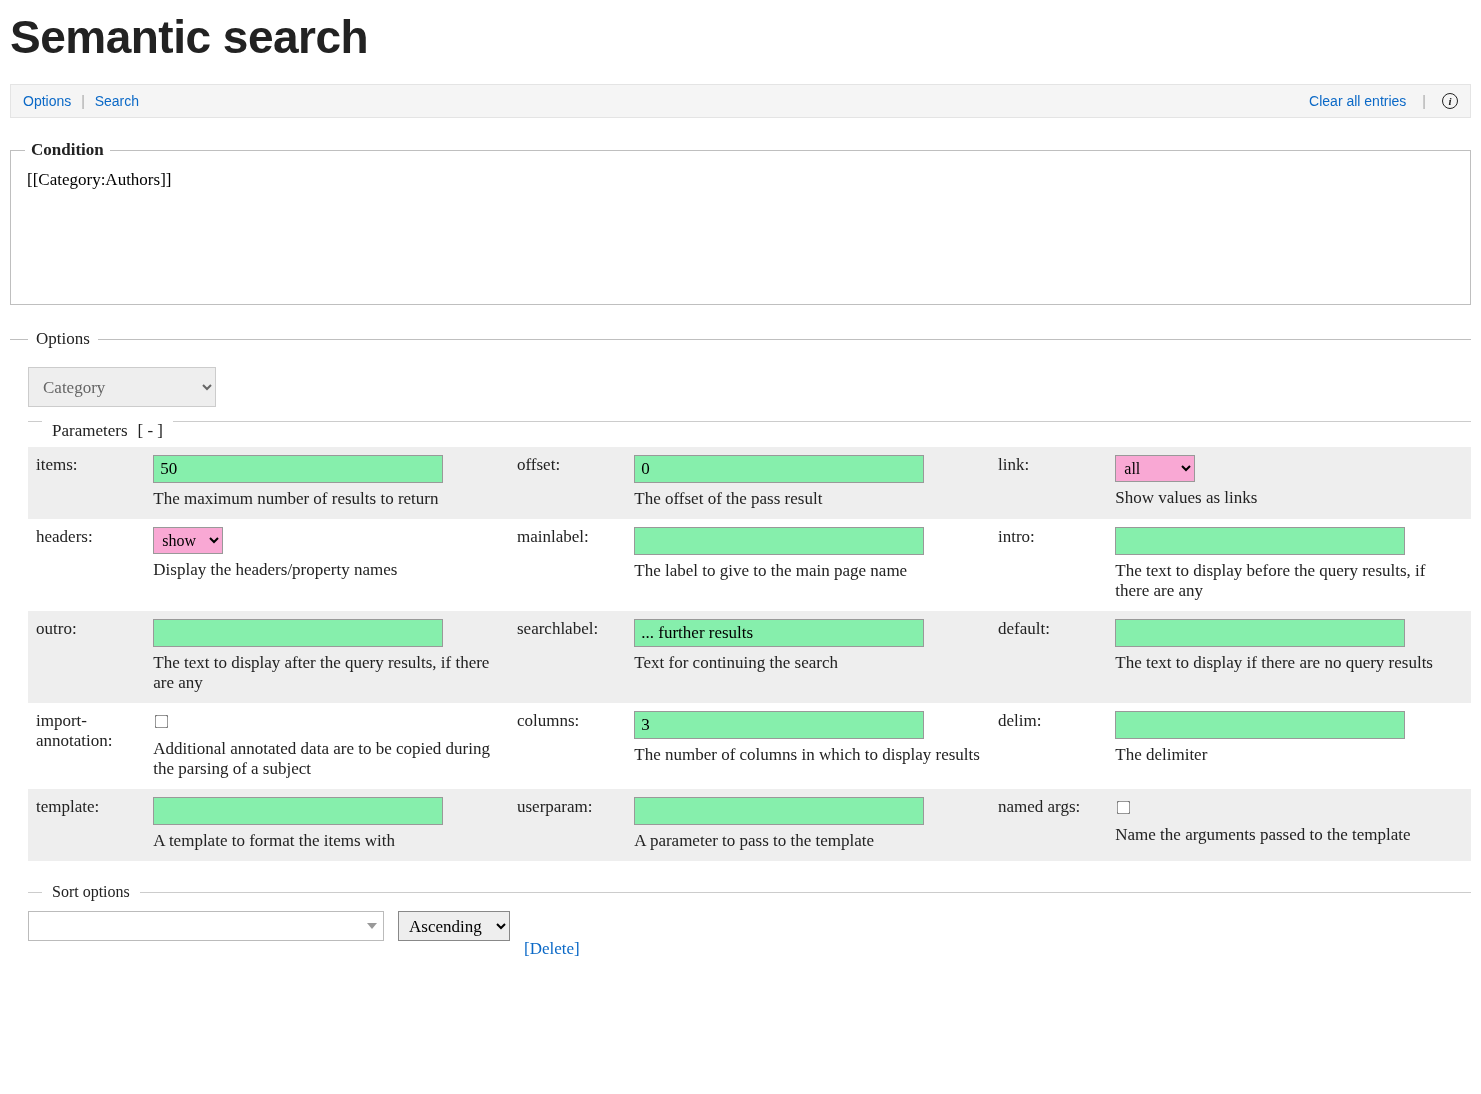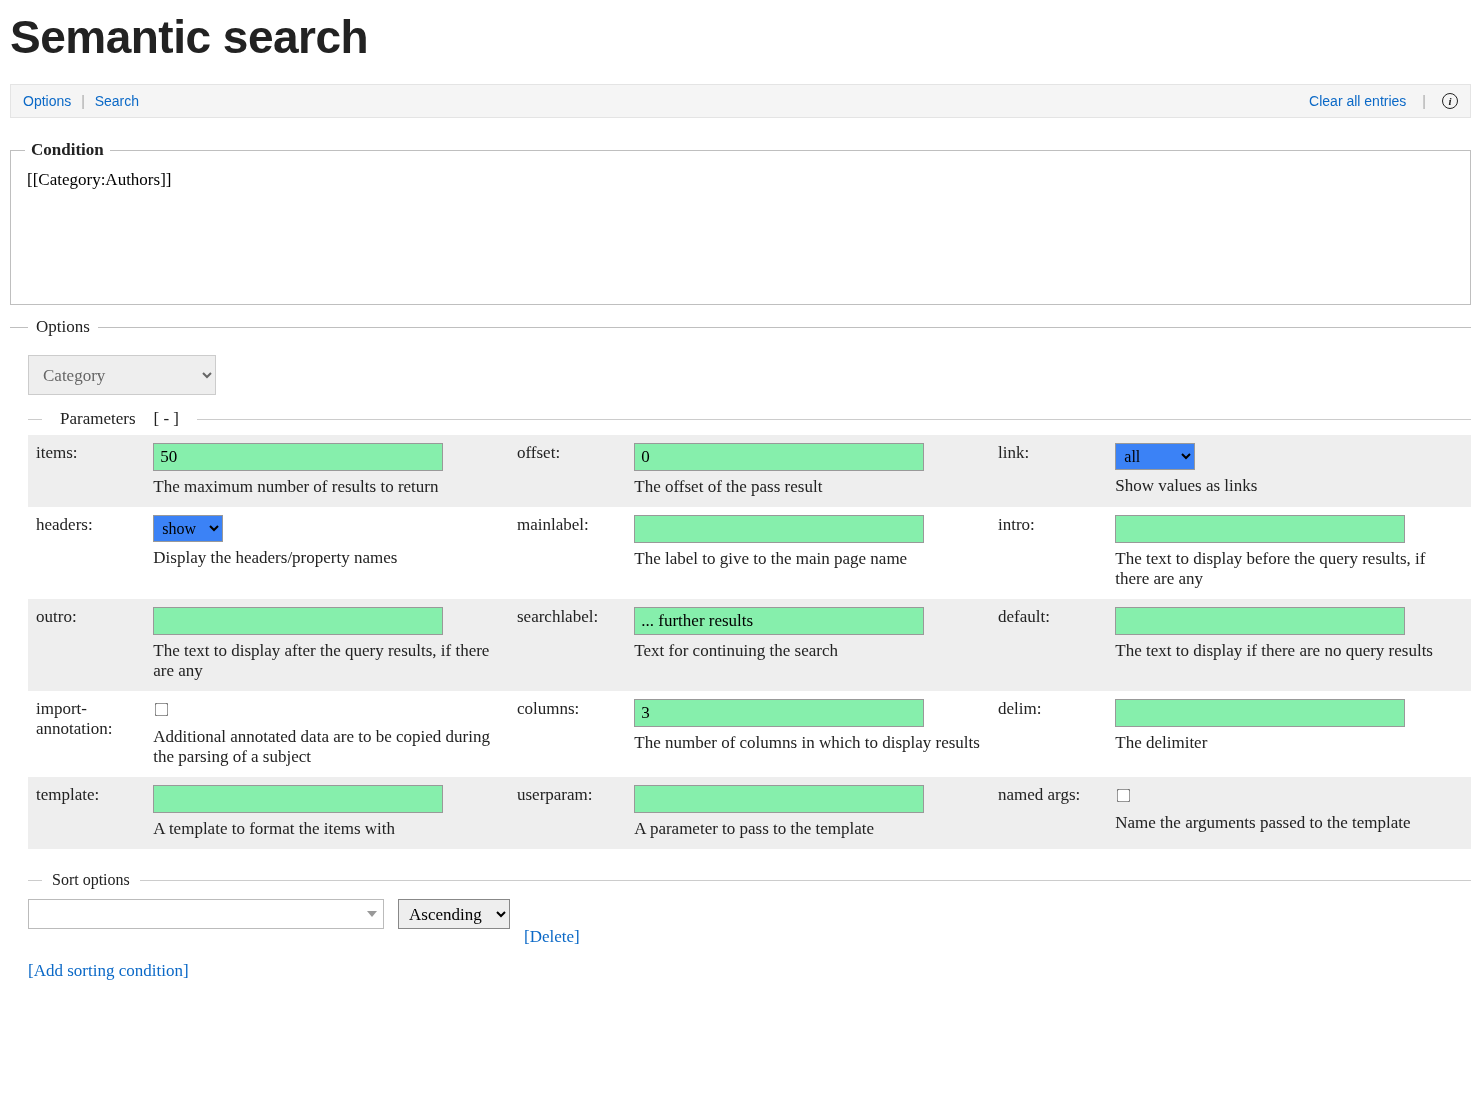--- a/index.html
+++ b/index.html
@@ -32,21 +32,21 @@
   .toolbar a { color: #0b69c7; text-decoration: none; cursor: pointer; }
   .toolbar .sep { color: #aaa; margin: 0 6px; }
   .toolbar-right { display: flex; align-items: center; gap: 10px; }
   .info-icon {
     display: inline-flex; width: 16px; height: 16px;
     border: 1.4px solid #222; border-radius: 50%;
     align-items: center; justify-content: center;
     font-family: Georgia, serif; font-style: italic; font-size: 11px; font-weight: 700;
     cursor: pointer;
   }
-  .top-row { display: flex; gap: 0; margin-bottom: 12px; }
+  .top-row { display: flex; gap: 0; margin-bottom: 24px; }
   fieldset.box {
     flex: 1; border: 1px solid #bfbfbf; padding: 0; margin: 0; position: relative;
   }
   fieldset.box > legend {
     font-weight: 700; padding: 0 6px; margin-left: 14px; font-size: 17px;
   }
   .box textarea {
     width: 100%; border: none; resize: none; padding: 10px 16px;
     font-family: Georgia, serif; font-size: 17px; height: 140px; outline: none;
     background: transparent;
@@ -55,42 +55,42 @@
     border: 1px solid #bfbfbf; border-left: none; border-right: none; border-bottom: none;
     padding: 18px 0 0 18px; margin: 0;
   }
   fieldset.options > legend { padding: 0 8px; font-size: 17px; }
   .format-select {
     font-family: Georgia, serif; font-size: 17px; color: #666;
     background: #eee; border: 1px solid #ccc; padding: 6px 10px;
     width: 188px; height: 40px;
   }
   .param-head {
-    display: flex; align-items: center; gap: 18px; margin: 14px 0 6px 0;
+    display: flex; gap: 10px; margin: 14px 0 6px 0;
   }
   .param-head .label { font-size: 17px; white-space: nowrap; }
   .param-head .toggle { font-size: 17px; color: #222; }
   .param-head .rule { flex: 1; height: 1px; background: #ccc; }
   .dash { width: 14px; height: 1px; background: #ccc; }
 
   table.params { width: 100%; border-collapse: collapse; }
   table.params tr.shade > td { background: #eeeeee; }
   table.params td {
     padding: 8px 8px 10px 8px; vertical-align: top; font-size: 17px;
   }
   td.plabel { width: 100px; padding-top: 12px; }
   td.pcontrol { width: 310px; }
   .pdesc { margin-top: 6px; font-size: 17px; }
   input[type="text"].pinput {
     width: 290px; font-family: Georgia, serif; font-size: 17px;
     padding: 3px 6px; border: 1px solid #999; background: #86efac;
   }
   select.psel {
     font-family: Georgia, serif; font-size: 16px; padding: 3px 4px;
-    border: 1px solid #999; background: #3b82f6;
+    border: 1px solid #999; background: #f9a8d4;
   }
   select.psel.small { width: 70px; }
   select.psel.mid { width: 80px; }
   input[type="checkbox"].pchk { margin: 4px 0 0 2px; transform: scale(1.05); }
 
   .sort-head { display: flex; align-items: center; gap: 10px; margin: 22px 0 10px 0; }
   .sort-head .rule { flex: 1; height: 1px; background: #ccc; }
   .sort-row { display: flex; align-items: flex-start; gap: 14px; margin-bottom: 14px; }
   .combo {
     width: 356px; height: 30px; border: 1px solid #bbb; background: #fff;
@@ -250,14 +250,13 @@
   <div class="sort-row">
     <div class="combo">
       <span class="tri"></span>
     </div>
     <select class="order">
       <option>Ascending</option>
     </select>
     <span class="linkish">[Delete]</span>
   </div>
 
-  <div class="add-sort">[Add sorting condition]</div>
 </fieldset>
 
 </body></html>

